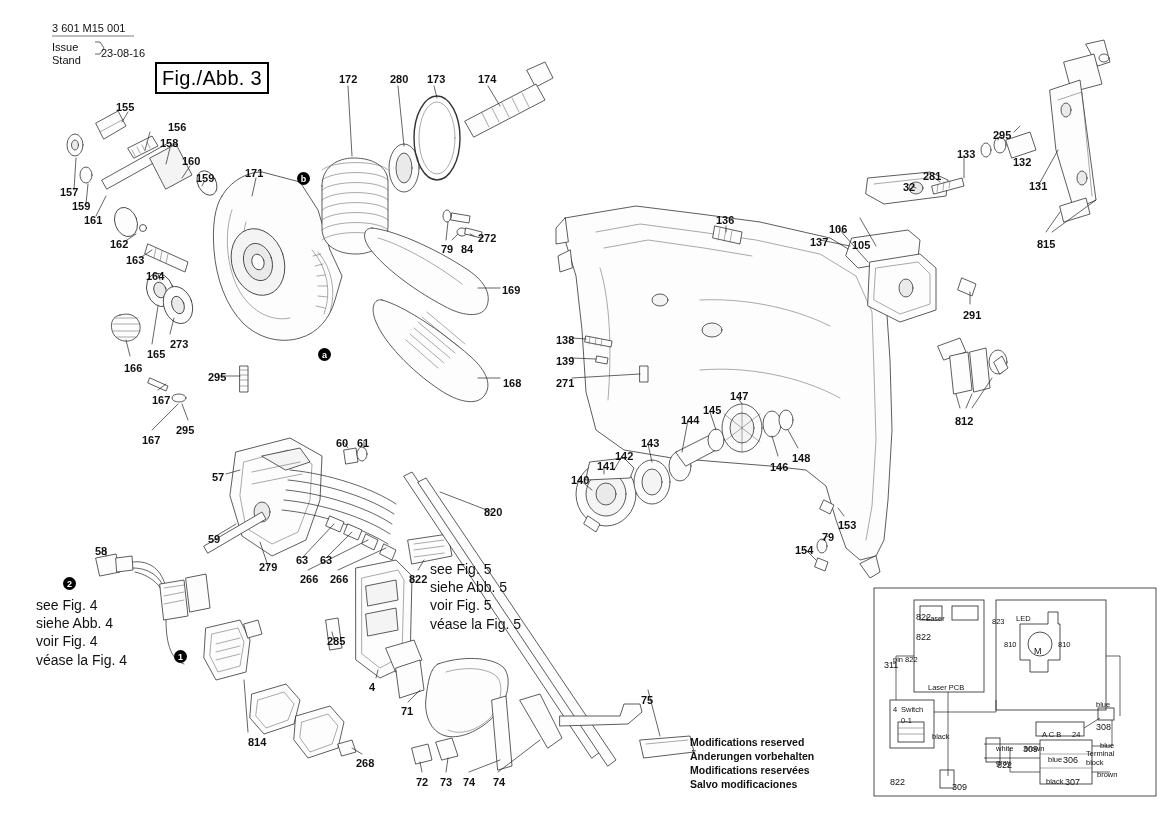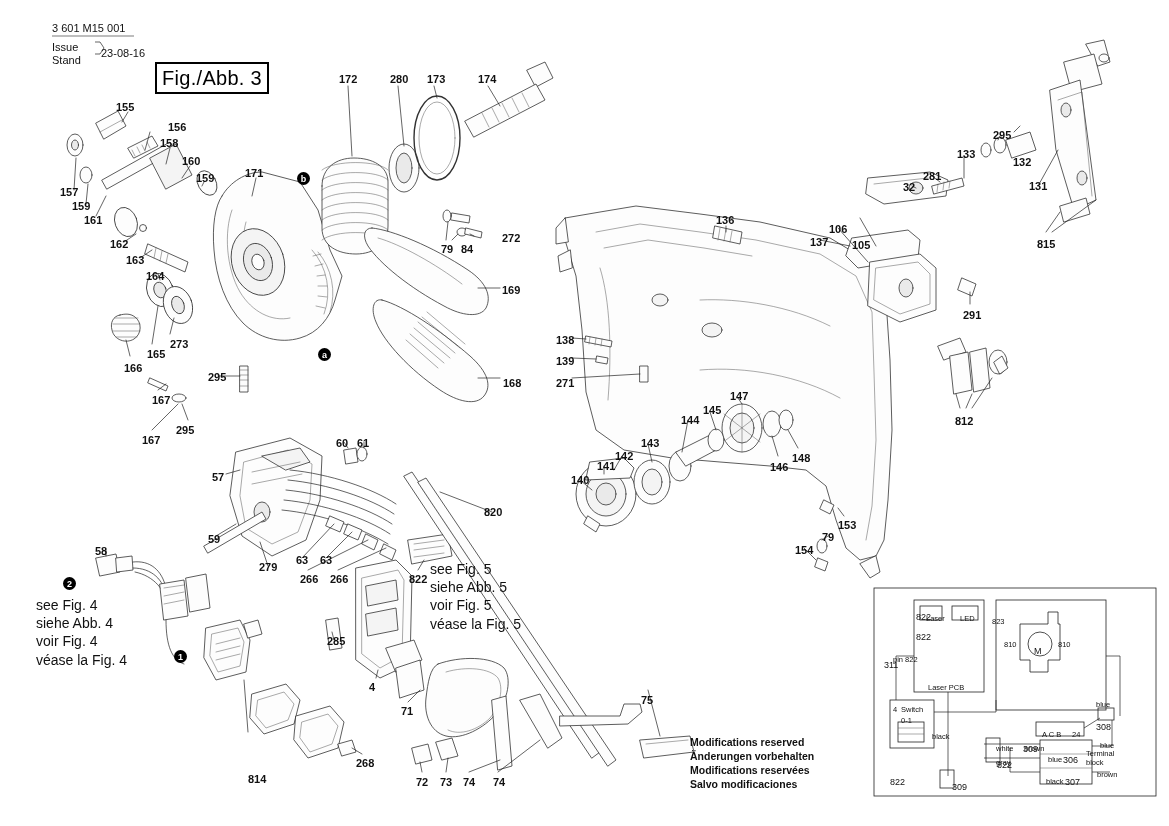--- a/index.html
+++ b/index.html
@@ -481,21 +481,21 @@
     <div class="lbl" style="left: 147px; top: 348px;">165</div>
     <div class="lbl" style="left: 124px; top: 362px;">166</div>
     <div class="lbl" style="left: 152px; top: 394px;">167</div>
     <div class="lbl" style="left: 142px; top: 434px;">167</div>
     <div class="lbl" style="left: 176px; top: 424px;">295</div>
     <div class="lbl" style="left: 208px; top: 371px;">295</div>
     <div class="lbl" style="left: 339px; top: 73px;">172</div>
     <div class="lbl" style="left: 390px; top: 73px;">280</div>
     <div class="lbl" style="left: 427px; top: 73px;">173</div>
     <div class="lbl" style="left: 478px; top: 73px;">174</div>
-    <div class="lbl" style="left: 502px; top: 232px; text-align: center;">272</div>
+    <div class="lbl" style="left: 478px; top: 232px; text-align: center;">272</div>
     <div class="lbl" style="left: 461px; top: 243px;">84</div>
     <div class="lbl" style="left: 441px; top: 243px;">79</div>
     <div class="lbl" style="left: 502px; top: 284px;">169</div>
     <div class="lbl" style="left: 503px; top: 377px;">168</div>
     <div class="lbl" style="left: 556px; top: 334px;">138</div>
     <div class="lbl" style="left: 556px; top: 355px;">139</div>
     <div class="lbl" style="left: 556px; top: 377px;">271</div>
     <div class="lbl" style="left: 716px; top: 214px;">136</div>
     <div class="lbl" style="left: 810px; top: 236px;">137</div>
     <div class="lbl" style="left: 829px; top: 223px;">106</div>
@@ -529,29 +529,29 @@
     <div class="lbl" style="left: 296px; top: 554px;">63</div>
     <div class="lbl" style="left: 320px; top: 554px;">63</div>
     <div class="lbl" style="left: 300px; top: 573px;">266</div>
     <div class="lbl" style="left: 330px; top: 573px;">266</div>
     <div class="lbl" style="left: 259px; top: 561px;">279</div>
     <div class="lbl" style="left: 327px; top: 635px;">285</div>
     <div class="lbl" style="left: 409px; top: 573px;">822</div>
     <div class="lbl" style="left: 484px; top: 506px;">820</div>
     <div class="lbl" style="left: 369px; top: 681px;">4</div>
     <div class="lbl" style="left: 401px; top: 705px;">71</div>
-    <div class="lbl" style="left: 240px; top: 773px; padding-left: 8px;">814</div>
+    <div class="lbl" style="left: 240px; top: 736px; padding-left: 8px;">814</div>
     <div class="lbl" style="left: 356px; top: 757px;">268</div>
     <div class="lbl" style="left: 416px; top: 776px;">72</div>
     <div class="lbl" style="left: 440px; top: 776px;">73</div>
     <div class="lbl" style="left: 463px; top: 776px;">74</div>
     <div class="lbl" style="left: 493px; top: 776px;">74</div>
     <div class="lbl" style="left: 641px; top: 694px;">75</div>
     <div class="lbl xs" style="left: 926px; top: 614px; white-space: pre;">Laser</div>
-    <div class="lbl xs" style="left: 912px; top: 614px; white-space: pre; padding-left: 48px;">LED</div>
+    <div class="lbl xs" style="left: 968px; top: 614px; white-space: pre; padding-left: 48px;">LED</div>
     <div class="lbl xs" style="left: 928px; top: 683px; white-space: pre;">Laser PCB</div>
     <div class="lbl sm" style="left: 1034px; top: 646px; white-space: pre;">M</div>
     <div class="lbl xs" style="left: 1004px; top: 640px; white-space: pre;">810</div>
     <div class="lbl xs" style="left: 1058px; top: 640px; white-space: pre;">810</div>
     <div class="lbl xs" style="left: 992px; top: 617px; white-space: pre;">823</div>
     <div class="lbl xs" style="left: 1042px; top: 730px; white-space: pre;">A C B</div>
     <div class="lbl xs" style="left: 1072px; top: 730px; white-space: pre;">24</div>
     <div class="lbl sm" style="left: 1096px; top: 722px; white-space: pre;">308</div>
     <div class="lbl xs" style="left: 901px; top: 705px; white-space: pre;">Switch</div>
     <div class="lbl xs" style="left: 893px; top: 705px; white-space: pre;">4</div>

